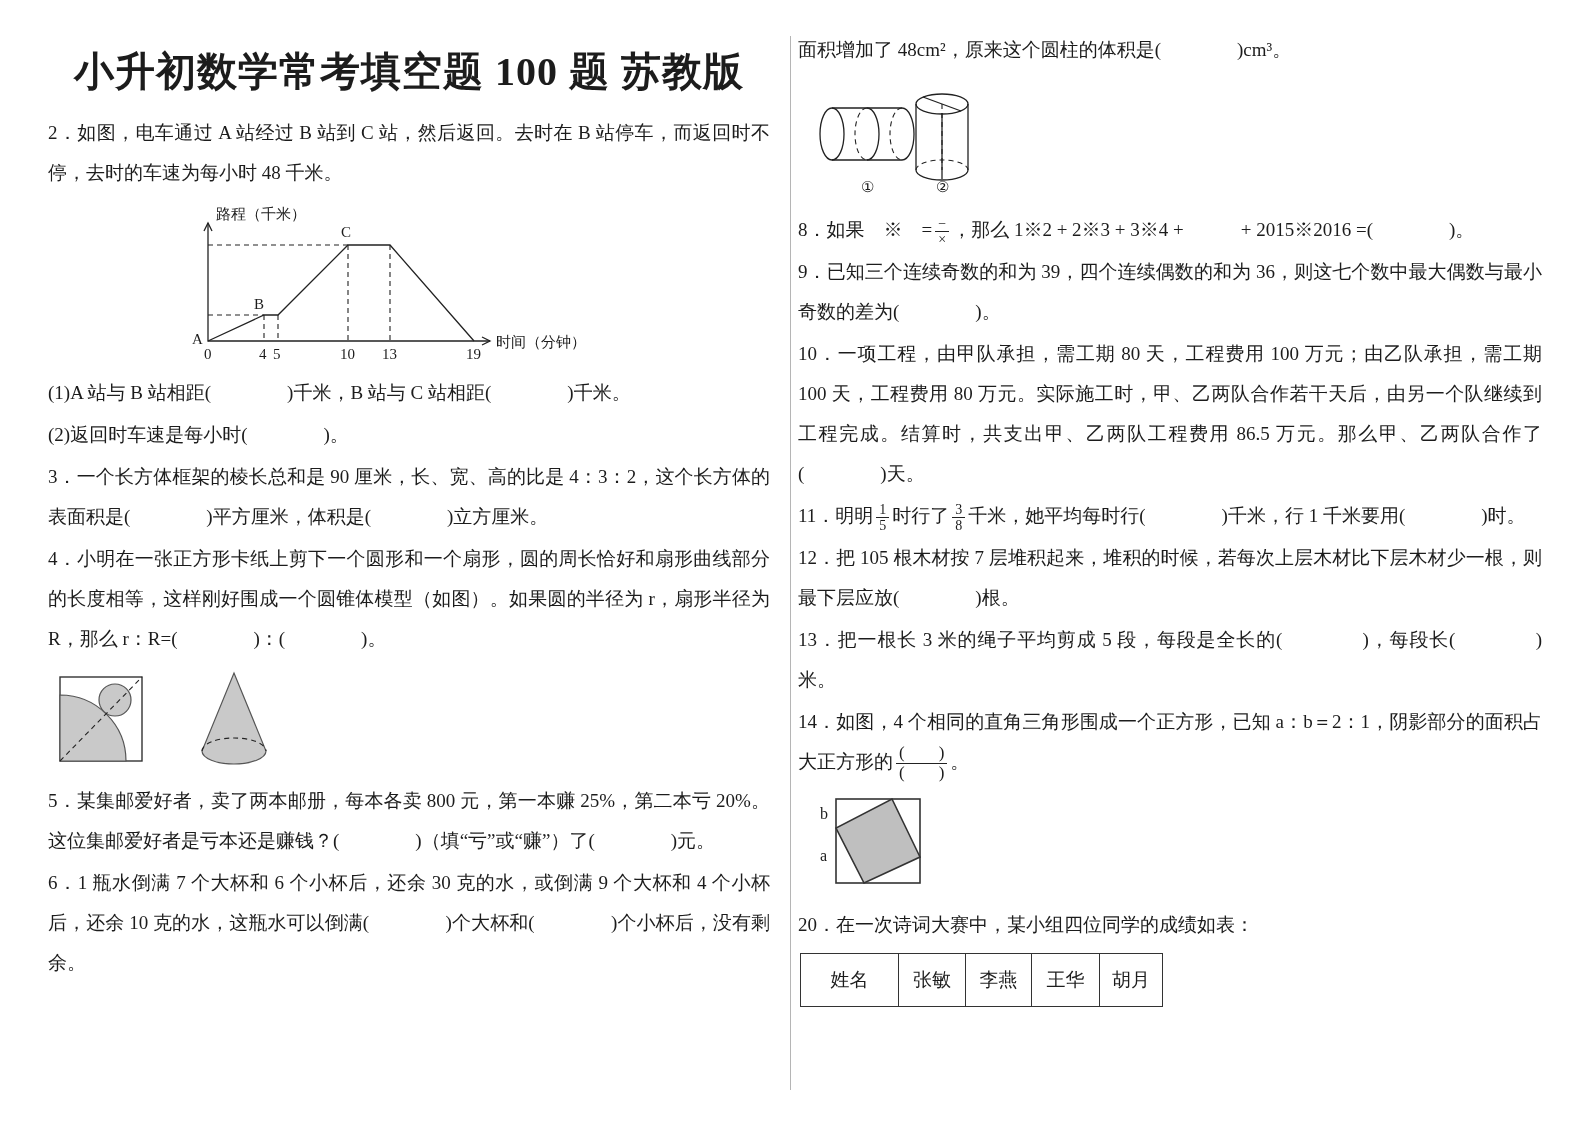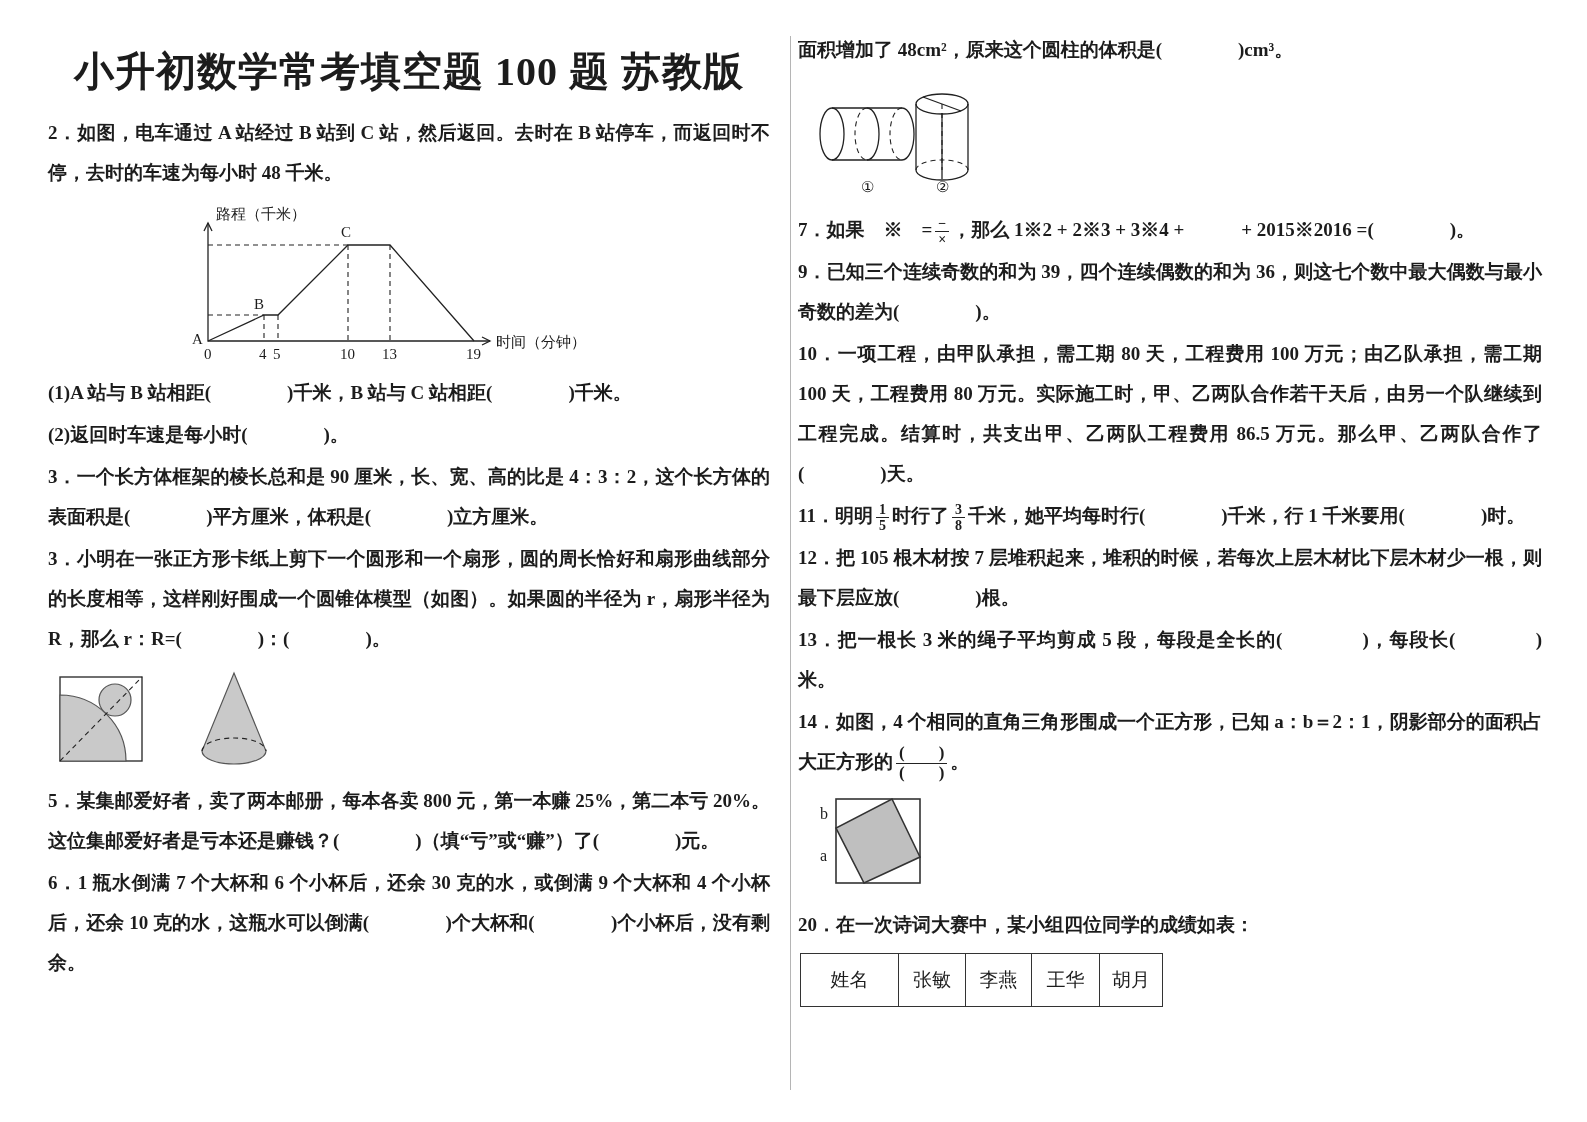--- a/index.html
+++ b/index.html
@@ -18,21 +18,20 @@
   .col{position:absolute;top:36px;}
   .col-left{left:48px;width:722px;}
   .col-right{left:798px;width:744px;top:30px;}
   .doc-title{
     font-size:40px;font-weight:700;text-align:center;
     margin:8px 0 14px 0;letter-spacing:1px;white-space:nowrap;
   }
   .para{
     font-size:19px;line-height:40px;text-align:justify;
     margin:0 0 2px 0;
-    font-weight:bold;
   }
   .fig{margin:6px 0;}
   .frac{
     display:inline-block;vertical-align:middle;text-align:center;
     line-height:1.1;font-size:14px;margin:0 3px;
   }
   .frac .num{display:block;border-bottom:1.3px solid #222;padding:0 3px;}
   .frac .den{display:block;padding:0 3px;}
   .frac-big{font-size:17px;}
   table.score-table{
@@ -85,21 +84,21 @@
         <text class="svg-txt" x="162" y="156">10</text>
         <text class="svg-txt" x="204" y="156">13</text>
         <text class="svg-txt" x="288" y="156">19</text>
         <text class="svg-txt" x="318" y="144">时间（分钟）</text>
       </svg>
     </div>
 
     <p class="para">(1)A 站与 B 站相距(　　　　)千米，B 站与 C 站相距(　　　　)千米。</p>
     <p class="para">(2)返回时车速是每小时(　　　　)。</p>
     <p class="para">3．一个长方体框架的棱长总和是 90 厘米，长、宽、高的比是 4：3：2，这个长方体的表面积是(　　　　)平方厘米，体积是(　　　　)立方厘米。</p>
-    <p class="para">3．小明在一张正方形卡纸上剪下一个圆形和一个扇形，圆的周长恰好和扇形曲线部分的长度相等，这样刚好围成一个圆锥体模型（如图）。如果圆的半径为 r，扇形半径为 R，那么 r：R=(　　　　)：(　　　　)。</p>
+    <p class="para">4．小明在一张正方形卡纸上剪下一个圆形和一个扇形，圆的周长恰好和扇形曲线部分的长度相等，这样刚好围成一个圆锥体模型（如图）。如果圆的半径为 r，扇形半径为 R，那么 r：R=(　　　　)：(　　　　)。</p>
 
     <div class="fig" style="margin:8px 0 6px 6px;">
       <svg width="240" height="104" viewBox="0 0 240 104">
         <rect x="6" y="10" width="82" height="84" fill="#ffffff" stroke="#333" stroke-width="1.4"></rect>
         <path d="M6,94 L6,28 A66,66 0 0 1 72,94 Z" fill="#c9c9c9" stroke="#555" stroke-width="1.2"></path>
         <circle cx="61" cy="33" r="16" fill="#c9c9c9" stroke="#555" stroke-width="1.2"></circle>
         <path class="svg-dash" d="M6,94 L88,10"></path>
         <path d="M148,84 A32,13 0 0 0 212,84 L180,6 Z" fill="#c9c9c9" stroke="#555" stroke-width="1.2"></path>
         <path class="svg-dash" d="M148,84 A32,13 0 0 1 212,84"></path>
       </svg>
@@ -130,21 +129,21 @@
         <path class="svg-dash" d="M140,22 L140,88"></path>
         <path class="svg-line" d="M114,88 A26,10 0 0 0 166,88"></path>
         <path class="svg-dash" d="M114,88 A26,10 0 0 1 166,88"></path>
 
         <text class="svg-txt" x="59" y="110">①</text>
         <text class="svg-txt" x="134" y="110">②</text>
       </svg>
     </div>
 
     <p class="para">
-      <span>7．如果　※　=</span><span class="frac"><span class="num">−</span><span class="den">×</span></span><span>，那么 1※2 + 2※3 + 3※4 +　　　+ 2015※2016 =(　　　　)。</span>
+      <span>8．如果　※　=</span><span class="frac"><span class="num">−</span><span class="den">×</span></span><span>，那么 1※2 + 2※3 + 3※4 +　　　+ 2015※2016 =(　　　　)。</span>
     </p>
 
     <p class="para">9．已知三个连续奇数的和为 39，四个连续偶数的和为 36，则这七个数中最大偶数与最小奇数的差为(　　　　)。</p>
     <p class="para">10．一项工程，由甲队承担，需工期 80 天，工程费用 100 万元；由乙队承担，需工期 100 天，工程费用 80 万元。实际施工时，甲、乙两队合作若干天后，由另一个队继续到工程完成。结算时，共支出甲、乙两队工程费用 86.5 万元。那么甲、乙两队合作了(　　　　)天。</p>
 
     <p class="para">
       <span>11．明明</span><span class="frac"><span class="num">1</span><span class="den">5</span></span><span>时行了</span><span class="frac"><span class="num">3</span><span class="den">8</span></span><span>千米，她平均每时行(　　　　)千米，行 1 千米要用(　　　　)时。</span>
     </p>
 
     <p class="para">12．把 105 根木材按 7 层堆积起来，堆积的时候，若每次上层木材比下层木材少一根，则最下层应放(　　　　)根。</p>

